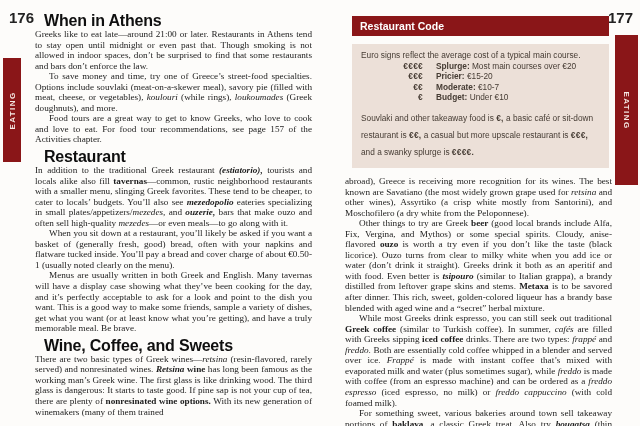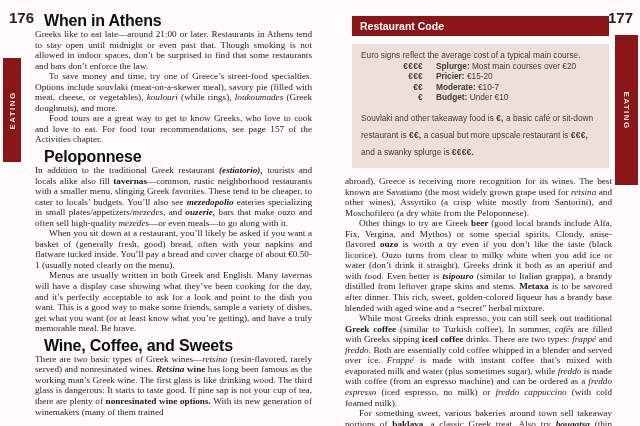--- a/index.html
+++ b/index.html
@@ -90,21 +90,21 @@
 
   <div class="tab tab-left">
     <span>EATING</span>
   </div>
 
   <div class="col col-left" id="left-col">
       <h2>When in Athens</h2>
       <p class="body-para"><span class="s-r">Greeks like to eat late—around 21:00 or later. Restaurants in Athens tend to stay open until midnight or even past that. Though smoking is not allowed in indoor spaces, don’t be surprised to find that some restaurants and bars don’t enforce the law.</span></p>
       <p class="body-para indent"><span class="s-r">To save money and time, try one of Greece’s street-food specialties. Options include souvlaki (meat-on-a-skewer meal), savory pie (filled with meat, cheese, or vegetables), </span><span class="s-i">koulouri</span><span class="s-r"> (while rings), </span><span class="s-i">loukoumades</span><span class="s-r"> (Greek doughnuts), and more.</span></p>
       <p class="body-para indent"><span class="s-r">Food tours are a great way to get to know Greeks, who love to cook and love to eat. For food tour recommendations, see page 157 of the Activities chapter.</span></p>
-      <h2>Peloponnese</h2>
+      <h2>Restaurant</h2>
       <p class="body-para"><span class="s-r">In addition to the traditional Greek restaurant </span><span class="s-bi">(estiatorio),</span><span class="s-r"> tourists and locals alike also fill </span><span class="s-b">tavernas</span><span class="s-r">—common, rustic neighborhood restaurants with a smaller menu, slinging Greek favorites. These tend to be cheaper, to cater to locals’ budgets. You’ll also see </span><span class="s-bi">mezedopolio</span><span class="s-r"> eateries specializing in small plates/appetizers/</span><span class="s-i">mezedes,</span><span class="s-r"> and </span><span class="s-bi">ouzerie,</span><span class="s-r"> bars that make ouzo and often sell high-quality </span><span class="s-i">mezedes</span><span class="s-r">—or even meals—to go along with it.</span></p>
       <p class="body-para indent"><span class="s-r">When you sit down at a restaurant, you’ll likely be asked if you want a basket of (generally fresh, good) bread, often with your napkins and flatware tucked inside. You’ll pay a bread and cover charge of about €0.50-1 (usually noted clearly on the menu).</span></p>
       <p class="body-para indent"><span class="s-r">Menus are usually written in both Greek and English. Many tavernas will have a display case showing what they’ve been cooking for the day, and it’s perfectly acceptable to ask for a look and point to the dish you want. This is a good way to make some friends, sample a variety of dishes, get what you want (or at least know what you’re getting), and have a truly memorable meal. Be brave.</span></p>
       <h2>Wine, Coffee, and Sweets</h2>
       <p class="body-para"><span class="s-r">There are two basic types of Greek wines—</span><span class="s-i">retsina</span><span class="s-r"> (resin-flavored, rarely served) and nonresinated wines. </span><span class="s-bi">Retsina</span><span class="s-b"> wine</span><span class="s-r"> has long been famous as the working man’s Greek wine. The first glass is like drinking wood. The third glass is dangerous: It starts to taste good. If pine sap is not your cup of tea, there are plenty of </span><span class="s-b">nonresinated wine options.</span><span class="s-r"> With its new generation of winemakers (many of them trained</span></p>
     </div>
 
   <div class="pagenum pn-right">177</div>
 
   <div class="tab tab-right">

